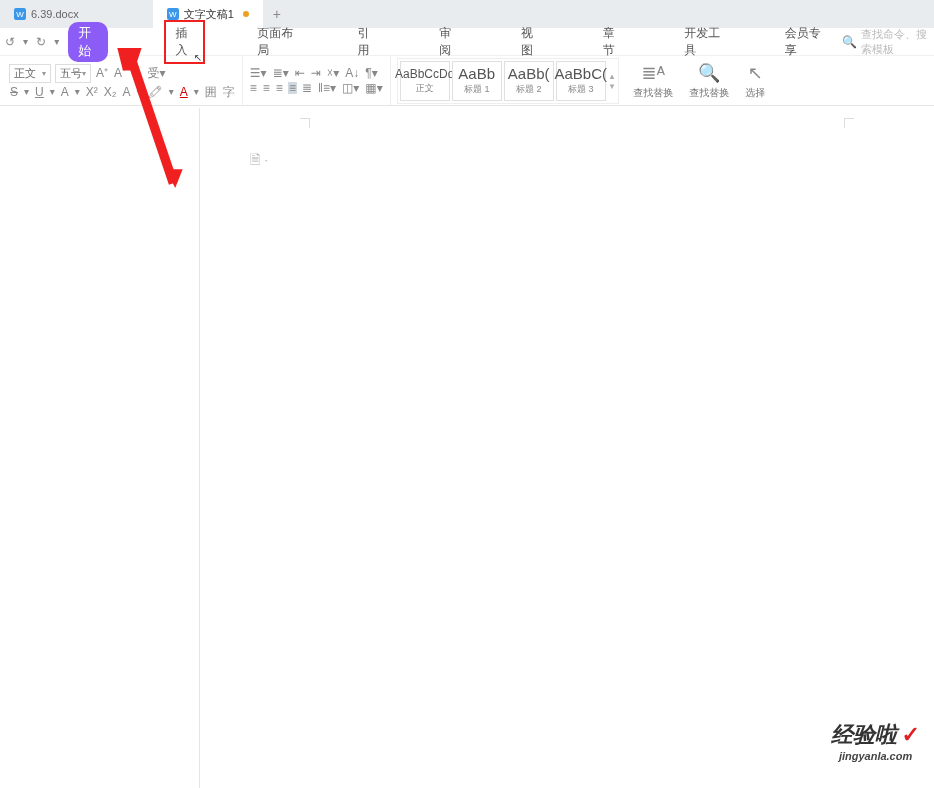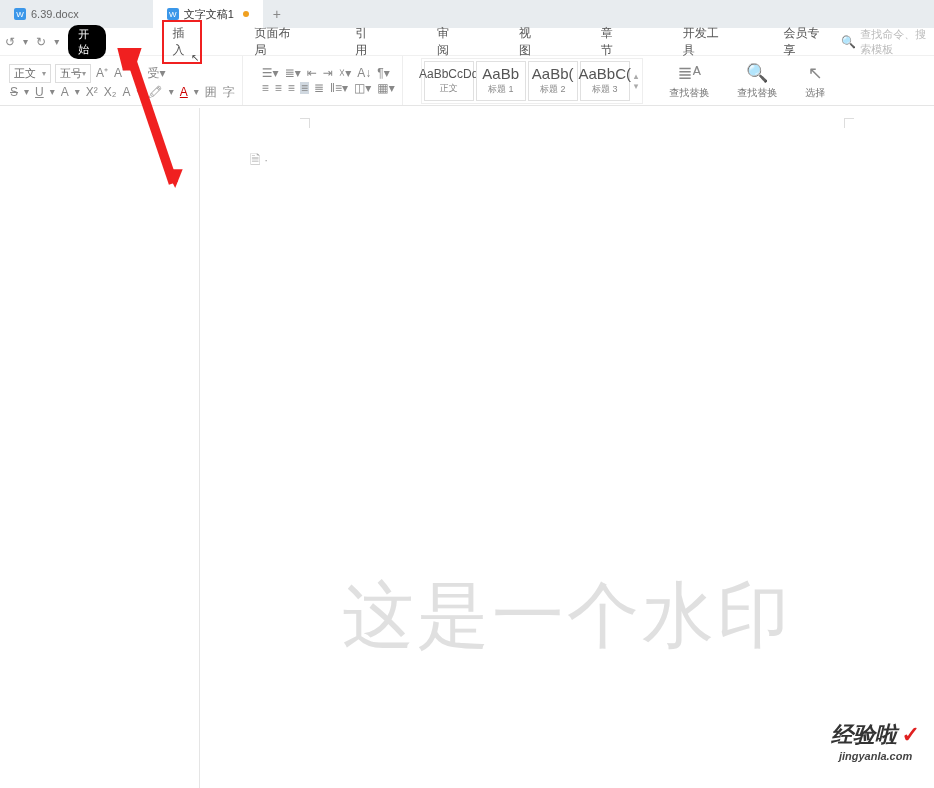--- a/index.html
+++ b/index.html
@@ -72,25 +72,25 @@
     }
     .undo-redo {
       display:flex;
       gap: 6px;
       align-items:center;
       padding-right: 8px;
       color: #999;
       font-size: 12px;
     }
     .menu-pill {
-      background:#000000;
+      background:#8b5cf6;
       color:#fff;
       border-radius: 10px;
       padding: 2px 10px;
-      font-size: 11px;
+      font-size: 13px;
       margin-right: 14px;
     }
     .menu-item {
       padding: 4px 10px;
       cursor:pointer;
       color: #555;
       position: relative;
       margin-left: 43px;
     }
     .menu-item.highlight {
@@ -110,21 +110,20 @@
     }
     .ribbon {
       height: 50px;
       background: #fff;
       border-bottom: 1px solid #e5e5e5;
       display:flex;
       align-items:center;
       font-size: 11px;
       color: #666;
       padding-left: 3px;
-      gap: 12px;
     }
     .ribbon-group {
       display:flex;
       flex-direction:column;
       gap: 3px;
       padding: 3px 6px;
       height: 100%;
       justify-content:center;
       border-right: 1px solid #eee;
     }
@@ -420,21 +419,20 @@
     <span>选择</span>
   </div>
 </div>
 
 <div class="document-area">
   <div class="left-panel"></div>
   <div class="page-canvas">
     <div class="ruler-corner-left"></div>
     <div class="ruler-corner-right"></div>
     <div class="page-break-icon">🗎 ·</div>
-    <div class="watermark">这是一个水印</div>
   </div>
 </div>
 
 <svg class="arrow" viewBox="0 0 70 150">
   <defs>
     <marker id="arrowhead" markerWidth="6" markerHeight="6" refX="3" refY="3" orient="auto">
       <polygon points="0 0, 6 3, 0 6" fill="#f02020"></polygon>
     </marker>
   </defs>
   <path d="M 12 3 L 60 145" stroke="#f02020" stroke-width="10" fill="none"></path>

